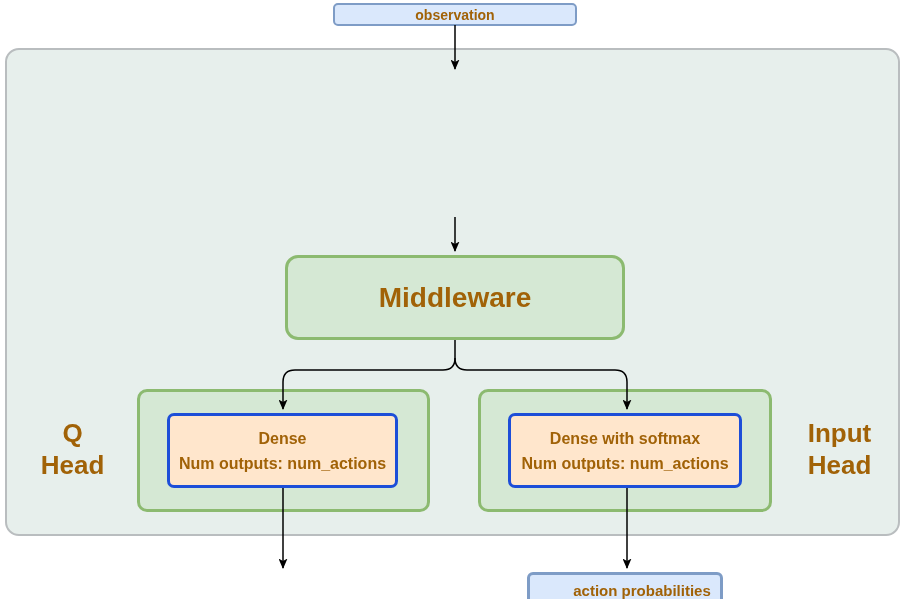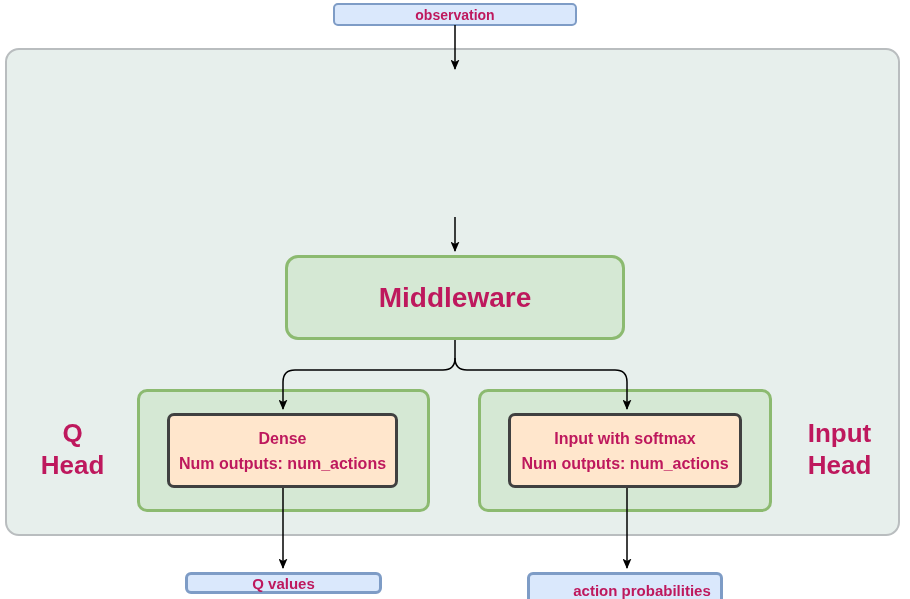--- a/index.html
+++ b/index.html
@@ -15,21 +15,21 @@
     background: #ffffff;
     overflow: hidden;
   }
   .node {
     position: absolute;
     box-sizing: border-box;
     display: flex;
     align-items: center;
     justify-content: center;
     text-align: right;
-    color: #be185d;
+    color: #a16207;
     z-index: 2;
   }
   .outer-container {
     position: absolute;
     box-sizing: border-box;
     left: 5px; top: 48px;
     width: 895px; height: 488px;
     background: #e7efec;
     border: 2px solid #b9bdbf;
     border-radius: 14px;
@@ -55,21 +55,21 @@
   }
   .green-box.big-label { font-size: 30px; }
   .green-box.mid-label { font-size: 28px; }
   .head-container {
     background: #d5e8d4;
     border: 3px solid #8cba70;
     border-radius: 10px;
   }
   .orange-box {
     background: #ffe6cc;
-    border: 3px solid #404040;
+    border: 3px solid #1d4ed8;
     border-radius: 7px;
     flex-direction: column;
     font-size: 16px;
     line-height: 25px;
   }
   .orange-box .dense-title { font-weight: bold; }
   .orange-box .dense-subtitle { font-weight: bold; }
   .head-label {
     flex-direction: column;
     font-weight: bold;
@@ -109,32 +109,29 @@
   <div class="node head-container" style="left:137px; top:389px; width:293px; height:123px;"></div>
 
   <div class="node orange-box" style="left:167px; top:413px; width:231px; height:75px;">
     <span class="dense-title">Dense</span>
     <span class="dense-subtitle">Num outputs: num_actions</span>
   </div>
 
   <div class="node head-container" style="left:478px; top:389px; width:294px; height:123px;"></div>
 
   <div class="node orange-box" style="left:508px; top:413px; width:234px; height:75px;">
-    <span class="dense-title">Input with softmax</span>
+    <span class="dense-title">Dense with softmax</span>
     <span class="dense-subtitle">Num outputs: num_actions</span>
   </div>
 
   <div class="node head-label" style="left:789px; top:415px; width:101px; height:68px;">
     <span>Input</span>
     <span>Head</span>
   </div>
 
-  <div class="node blue-box thick" style="left:185px; top:572px; width:197px; height:22px;">
-    <span>Q values</span>
-  </div>
 
   <div class="node blue-box thick" style="left:527px; top:572px; width:196px; height:36px;padding-left:34px;">
     <span>action probabilities</span>
   </div>
 
   <svg class="arrows" viewBox="0 0 910 599" xmlns="http://www.w3.org/2000/svg">
     <defs>
       <marker id="arrowhead" markerWidth="11" markerHeight="9" refX="9.5" refY="4.5" orient="auto" markerUnits="userSpaceOnUse">
         <path d="M0,0 L10.5,4.5 L0,9 L2.6,4.5 Z" fill="#000000"></path>
       </marker>

